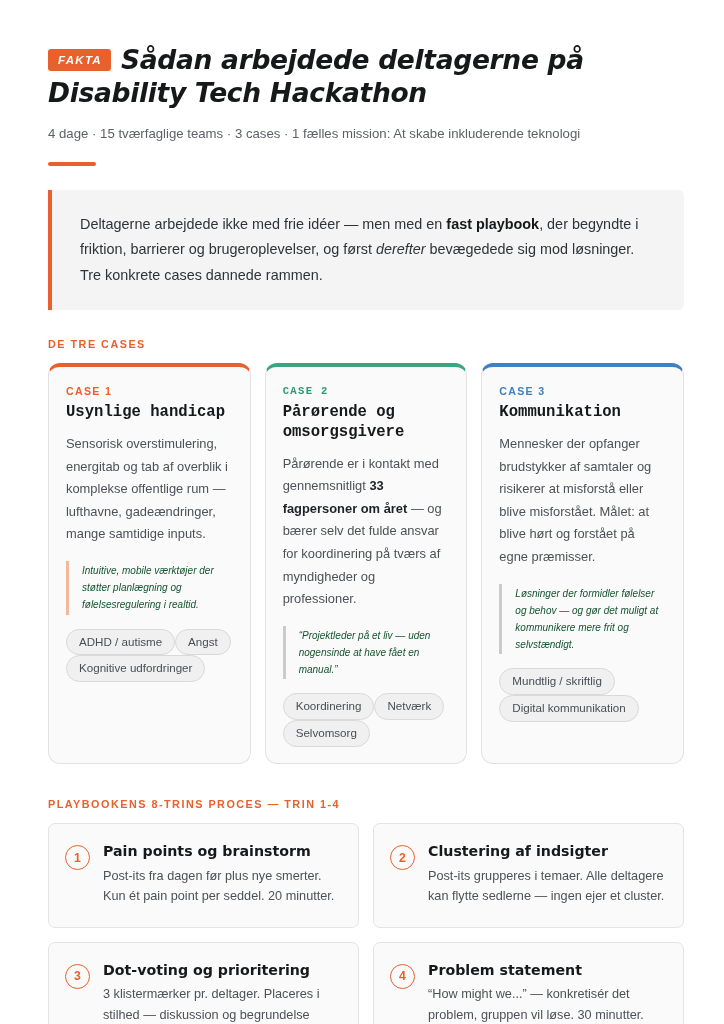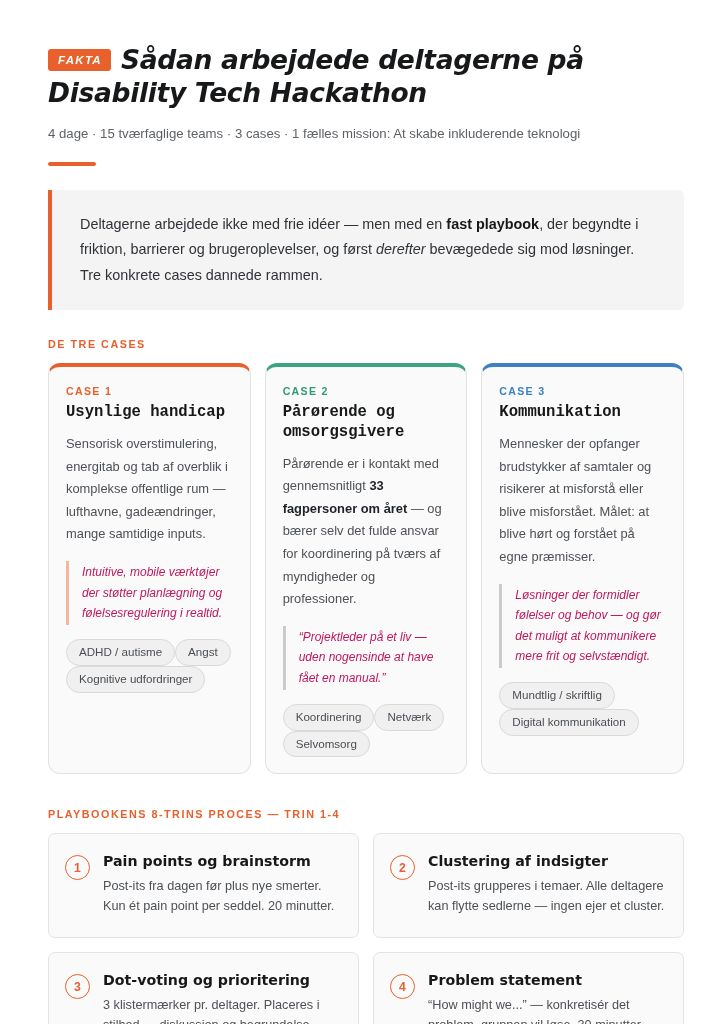--- a/index.html
+++ b/index.html
@@ -111,21 +111,21 @@
   .case-card.accent-blue   { border-top-color: #3d81c4; }
 
   .case-kicker {
     font-size: 10.6px;
     font-weight: 700;
     letter-spacing: 1.3px;
     font-family: "Liberation Sans", sans-serif;
     text-transform: uppercase;
   }
   .accent-orange .case-kicker { color: #e8602c; }
-  .accent-green  .case-kicker { color: #2f9a72; }
+  .accent-green  .case-kicker { color: #2f9a72; font-family: Liberation Mono, monospace; }
   .accent-blue   .case-kicker { color: #3d81c4; }
 
   .case-title {
     margin: 6px 0 0 0;
     font-size: 15.6px;
     font-weight: 700;
     line-height: 1.26;
     color: #16181a;
     font-family: Liberation Mono, monospace;
   }
@@ -135,23 +135,23 @@
     line-height: 1.75;
     color: #4d5156;
     font-family: "Liberation Sans", sans-serif;
   }
   .case-body b { font-weight: 700; color: #1f2227; }
 
   .case-quote {
     margin: 15px 0 0 0;
     padding: 1px 0 1px 13px;
     font-style: italic;
-    font-size: 12px;
+    font-size: 10px;
     line-height: 1.72;
-    color: #be185d;
+    color: #14532d;
     font-family: "Liberation Sans", sans-serif;
   }
   .accent-orange .case-quote { border-left: 3px solid #f3b79b; }
   .accent-green  .case-quote { border-left: 3px solid #c9cccd; }
   .accent-blue   .case-quote { border-left: 3px solid #c9cccd; }
 
   .tags {
     margin-top: 14px;
     display: flex;
     flex-wrap: wrap;

